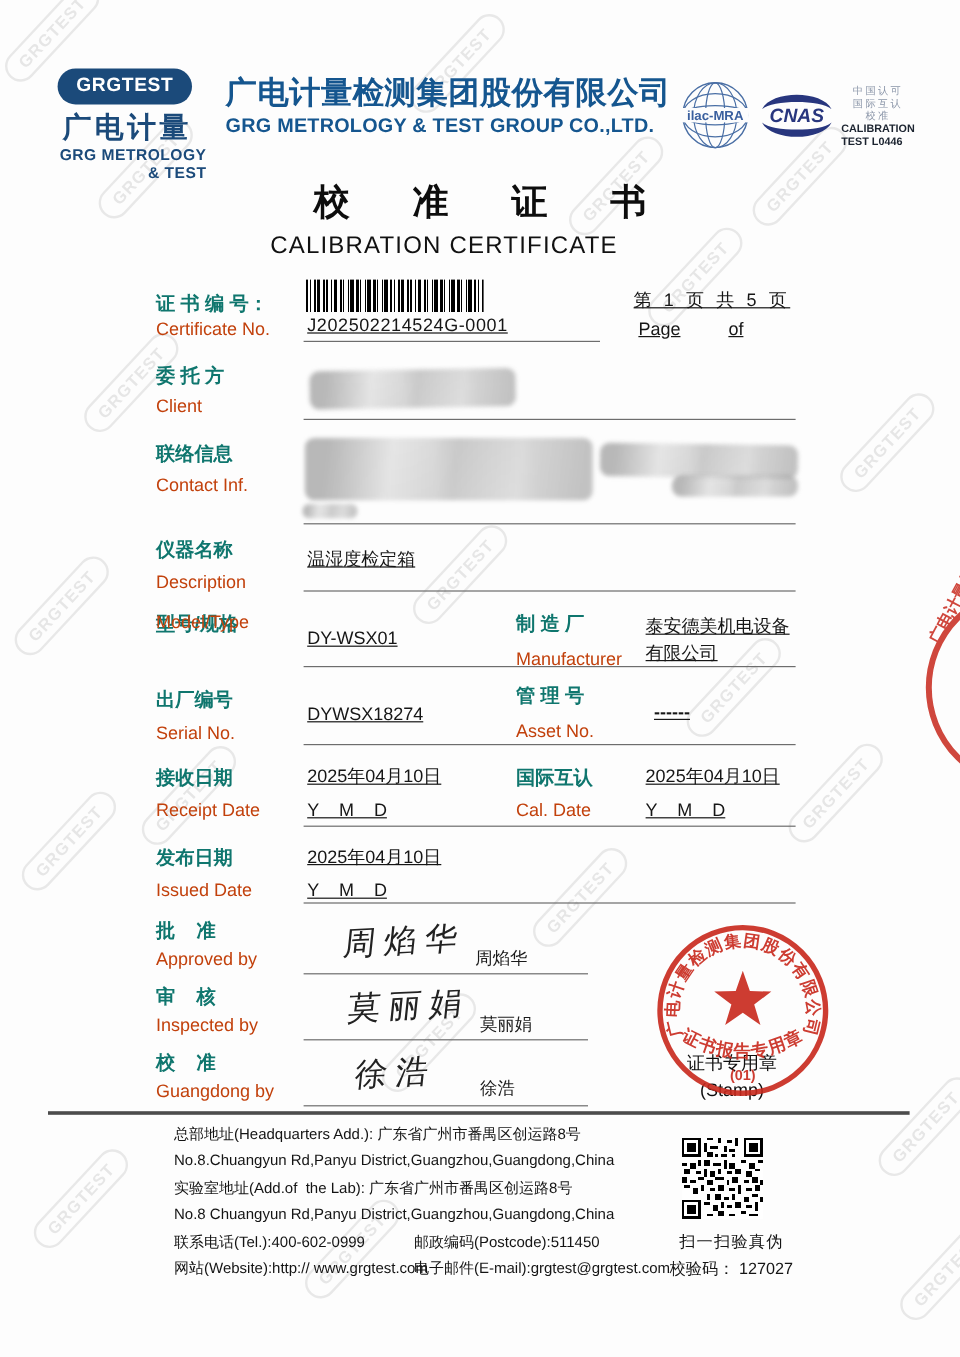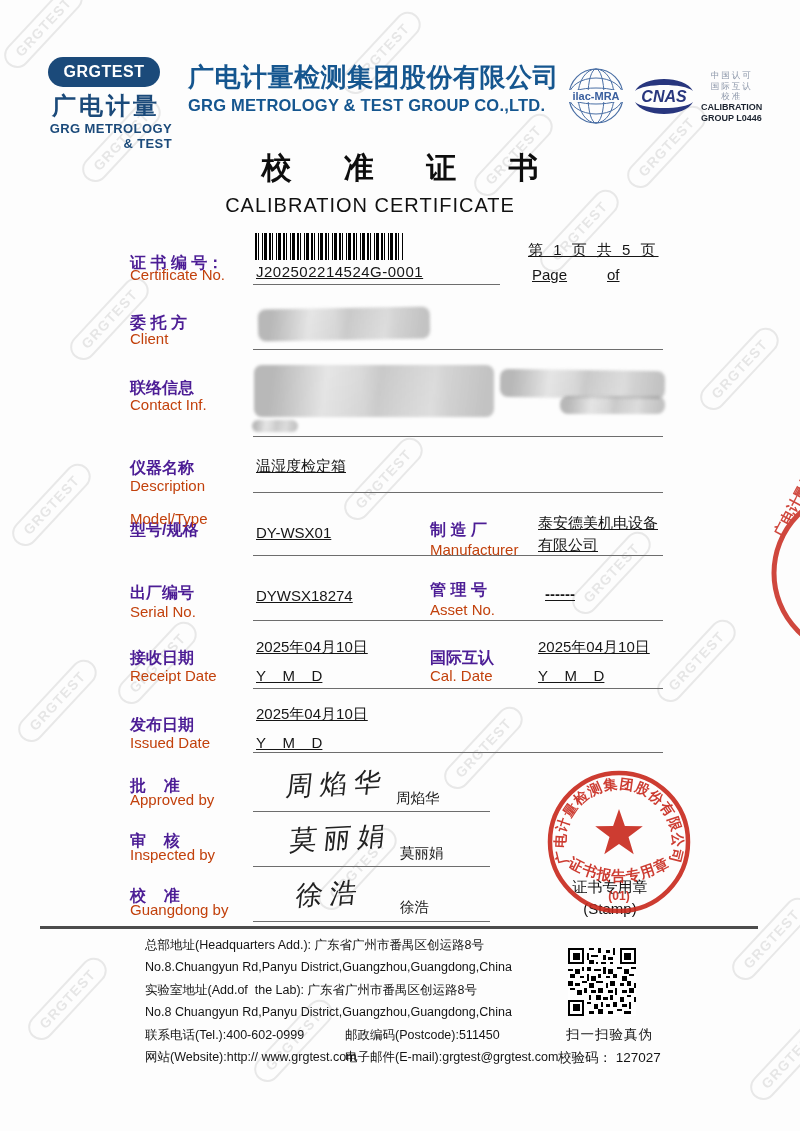--- a/index.html
+++ b/index.html
@@ -17,21 +17,21 @@
   .logo-en{position:absolute;left:42px;top:121px;width:130px;text-align:right;font-size:13px;font-weight:bold;color:#1b4a7a;letter-spacing:.4px;}
   .company-cn{position:absolute;left:188px;top:60px;font-size:26px;font-weight:bold;color:#15568f;letter-spacing:.5px;}
   .company-en{position:absolute;left:188px;top:96px;font-size:16.5px;font-weight:bold;color:#15568f;letter-spacing:.2px;}
   .accr{position:absolute;left:701px;top:70px;line-height:1.25;}
   .accr .sm{font-size:8.5px;color:#8a95a8;letter-spacing:2px;text-align:center;}
   .accr .bg{font-size:9px;font-weight:bold;color:#1c2430;}
   
   .title-cn{position:absolute;left:0;top:148px;width:800px;text-align:center;font-size:30px;font-weight:bold;color:#0d0d0d;letter-spacing:22px;text-indent:22px;}
   .title-en{position:absolute;left:0;top:194px;width:740px;text-align:center;font-size:20px;color:#111;letter-spacing:1px;}
   
-  .lab-cn{position:absolute;font-size:16px;font-weight:bold;color:#4c1d95;white-space:pre;margin-top:10px;}
+  .lab-cn{position:absolute;font-size:16px;font-weight:bold;color:#0f766e;white-space:pre;}
   .lab-en{position:absolute;font-size:15px;color:#c2410c;white-space:pre;}
   .val{position:absolute;font-size:15px;color:#161616;white-space:pre;text-decoration:underline;}
   .rule{position:absolute;height:0;border-bottom:1.5px solid #6d6d6d;}
   .barcode{position:absolute;left:255px;top:233px;width:148px;height:27px;
     background:repeating-linear-gradient(90deg,#000 0 2px,#fff 2px 3px,#000 3px 4px,#fff 4px 7px,#000 7px 8px,#fff 8px 9px,#000 9px 12px,#fff 12px 14px);}
   .scribble{position:absolute;border-radius:8px;filter:blur(1.6px);
     background:
       linear-gradient(97deg,rgba(110,110,110,.38) 8%,rgba(190,190,190,.25) 30%,rgba(120,120,120,.34) 52%,rgba(205,205,205,.22) 74%,rgba(140,140,140,.3) 95%),
       linear-gradient(84deg,rgba(160,160,160,.25) 12%,rgba(230,230,230,.1) 45%,rgba(130,130,130,.28) 80%);}
   .sig{position:absolute;font-size:27px;color:#222;transform:rotate(-3deg) skewX(-9deg);letter-spacing:7px;white-space:pre;}
@@ -87,21 +87,21 @@
   <path d="M5 19 C13 3 55 3 63 19 C54 11 14 11 5 19 Z" fill="#28367e"></path>
   <path d="M5 30 C13 46 55 46 63 30 C54 38 14 38 5 30 Z" fill="#28367e"></path>
   <text x="34" y="30" text-anchor="middle" font-size="16" font-weight="bold" font-style="italic" fill="#28367e">CNAS</text>
 </svg>
 
 <div class="accr">
   <div class="sm">中国认可</div>
   <div class="sm">国际互认</div>
   <div class="sm">校准</div>
   <div class="bg">CALIBRATION</div>
-  <div class="bg">GROUP L0446</div>
+  <div class="bg">TEST L0446</div>
 </div>
 
 <div class="title-cn">校 准 证 书</div>
 <div class="title-en">CALIBRATION CERTIFICATE</div>
 
 <div class="lab-cn" style="left:130px;top:243px">证 书 编 号：</div>
 <div class="lab-en" style="left:130px;top:266px">Certificate No.</div>
 <div class="barcode"></div>
 <div class="val" style="left:256px;top:263px;letter-spacing:.5px">J202502214524G-0001</div>
 <div class="rule" style="left:253px;top:284px;width:247px"></div>

